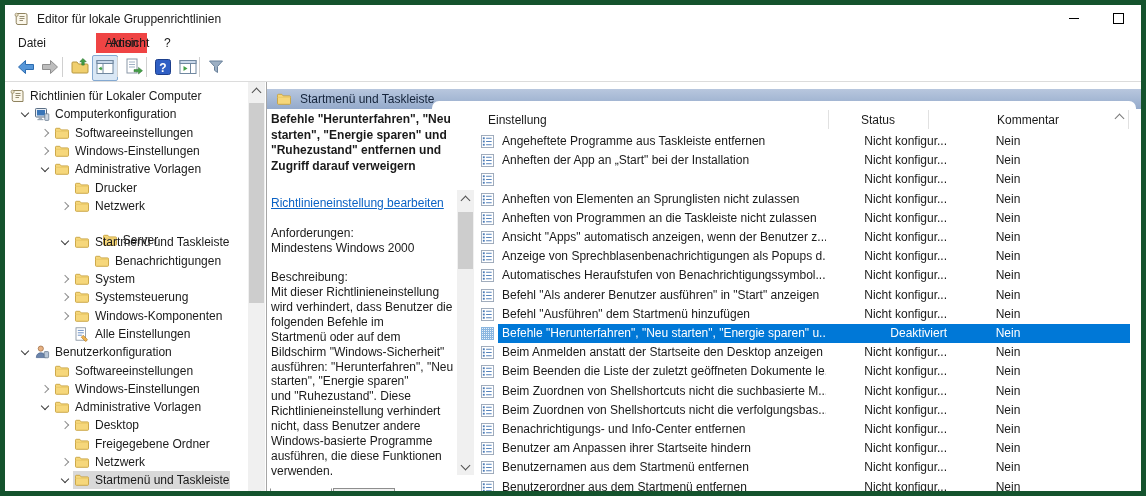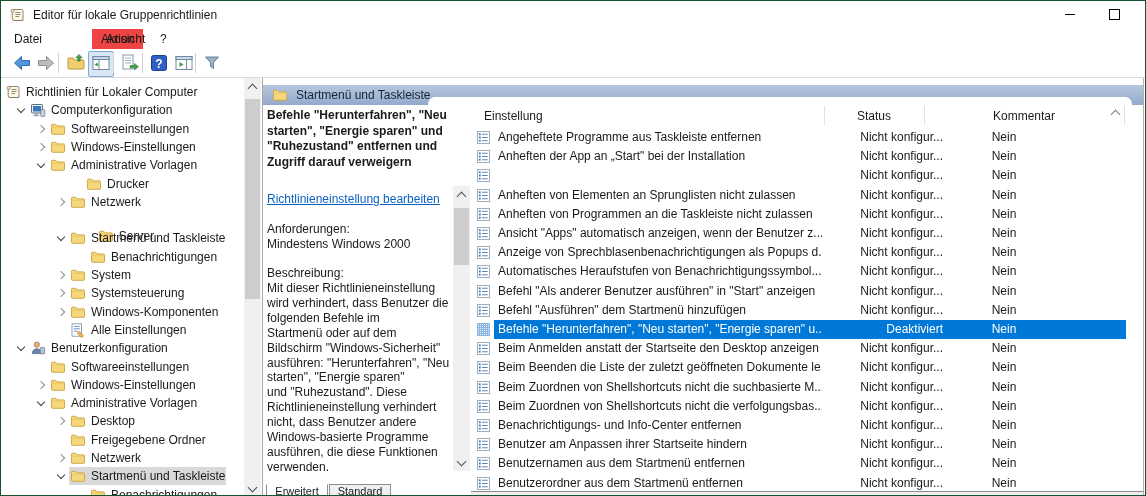--- a/index.html
+++ b/index.html
@@ -1,18 +1,18 @@
 <!DOCTYPE html>
 <html><head>
 <meta charset="utf-8">
 <style>
   html,body{margin:0;padding:0;background:#fff;}
   #win{position:relative;width:1146px;height:496px;background:#fff;overflow:hidden;
        font-family:"Liberation Sans",sans-serif;font-size:12px;color:#1a1a1a;
-       border:1px solid #14532d;box-sizing:border-box;}
+       border:5px solid #14532d;box-sizing:border-box;}
   .abs{position:absolute;}
   
   .titlebar{left:0;top:0;width:1146px;height:28px;background:#fff;}
   .title-ico{left:8px;top:6px;width:16px;height:16px;}
   .title-text{left:32px;top:7px;white-space:nowrap;}
   .btn-min{left:1052px;top:0;width:34px;height:26px;display:flex;align-items:center;justify-content:center;}
   .btn-min i{display:block;width:10px;height:0;border-top:1px solid #000;}
   .btn-max{left:1096px;top:0;width:34px;height:26px;display:flex;align-items:center;justify-content:center;}
   .btn-max i{display:block;width:9px;height:9px;border:1px solid #000;}
   
@@ -215,21 +215,21 @@
           <i class="chev-d"></i>
         </span>
         <span class="tree-content">
           <span class="tico"><svg viewBox="0 0 16 16" width="16" height="16">
               <path d="M1.5 4.2 a0.9 0.9 0 0 1 0.9-0.9 h3.4 l1.4 1.6 h6.4 a0.9 0.9 0 0 1 0.9 0.9 v6.6 a0.9 0.9 0 0 1-0.9 0.9 h-11.2 a0.9 0.9 0 0 1-0.9-0.9 z" fill="#f6d77b" stroke="#c7a13e" stroke-width="0.9"></path>
               <path d="M1.5 6.3 h13" stroke="#e9c766" stroke-width="0.9"></path>
             </svg></span>
           <span>Administrative Vorlagen</span>
         </span>
       </div>
-      <div class="tree-row" style="top: 97px; padding-left: 68px;">
+      <div class="tree-row" style="top: 97px; padding-left: 52px;">
         <span class="exp-slot"></span>
         <span class="tree-content">
           <span class="tico"><svg viewBox="0 0 16 16" width="16" height="16">
               <path d="M1.5 4.2 a0.9 0.9 0 0 1 0.9-0.9 h3.4 l1.4 1.6 h6.4 a0.9 0.9 0 0 1 0.9 0.9 v6.6 a0.9 0.9 0 0 1-0.9 0.9 h-11.2 a0.9 0.9 0 0 1-0.9-0.9 z" fill="#f6d77b" stroke="#c7a13e" stroke-width="0.9"></path>
               <path d="M1.5 6.3 h13" stroke="#e9c766" stroke-width="0.9"></path>
             </svg></span>
           <span>Drucker</span>
         </span>
       </div>
       <div class="tree-row" style="top: 115px; padding-left: 52px;">

